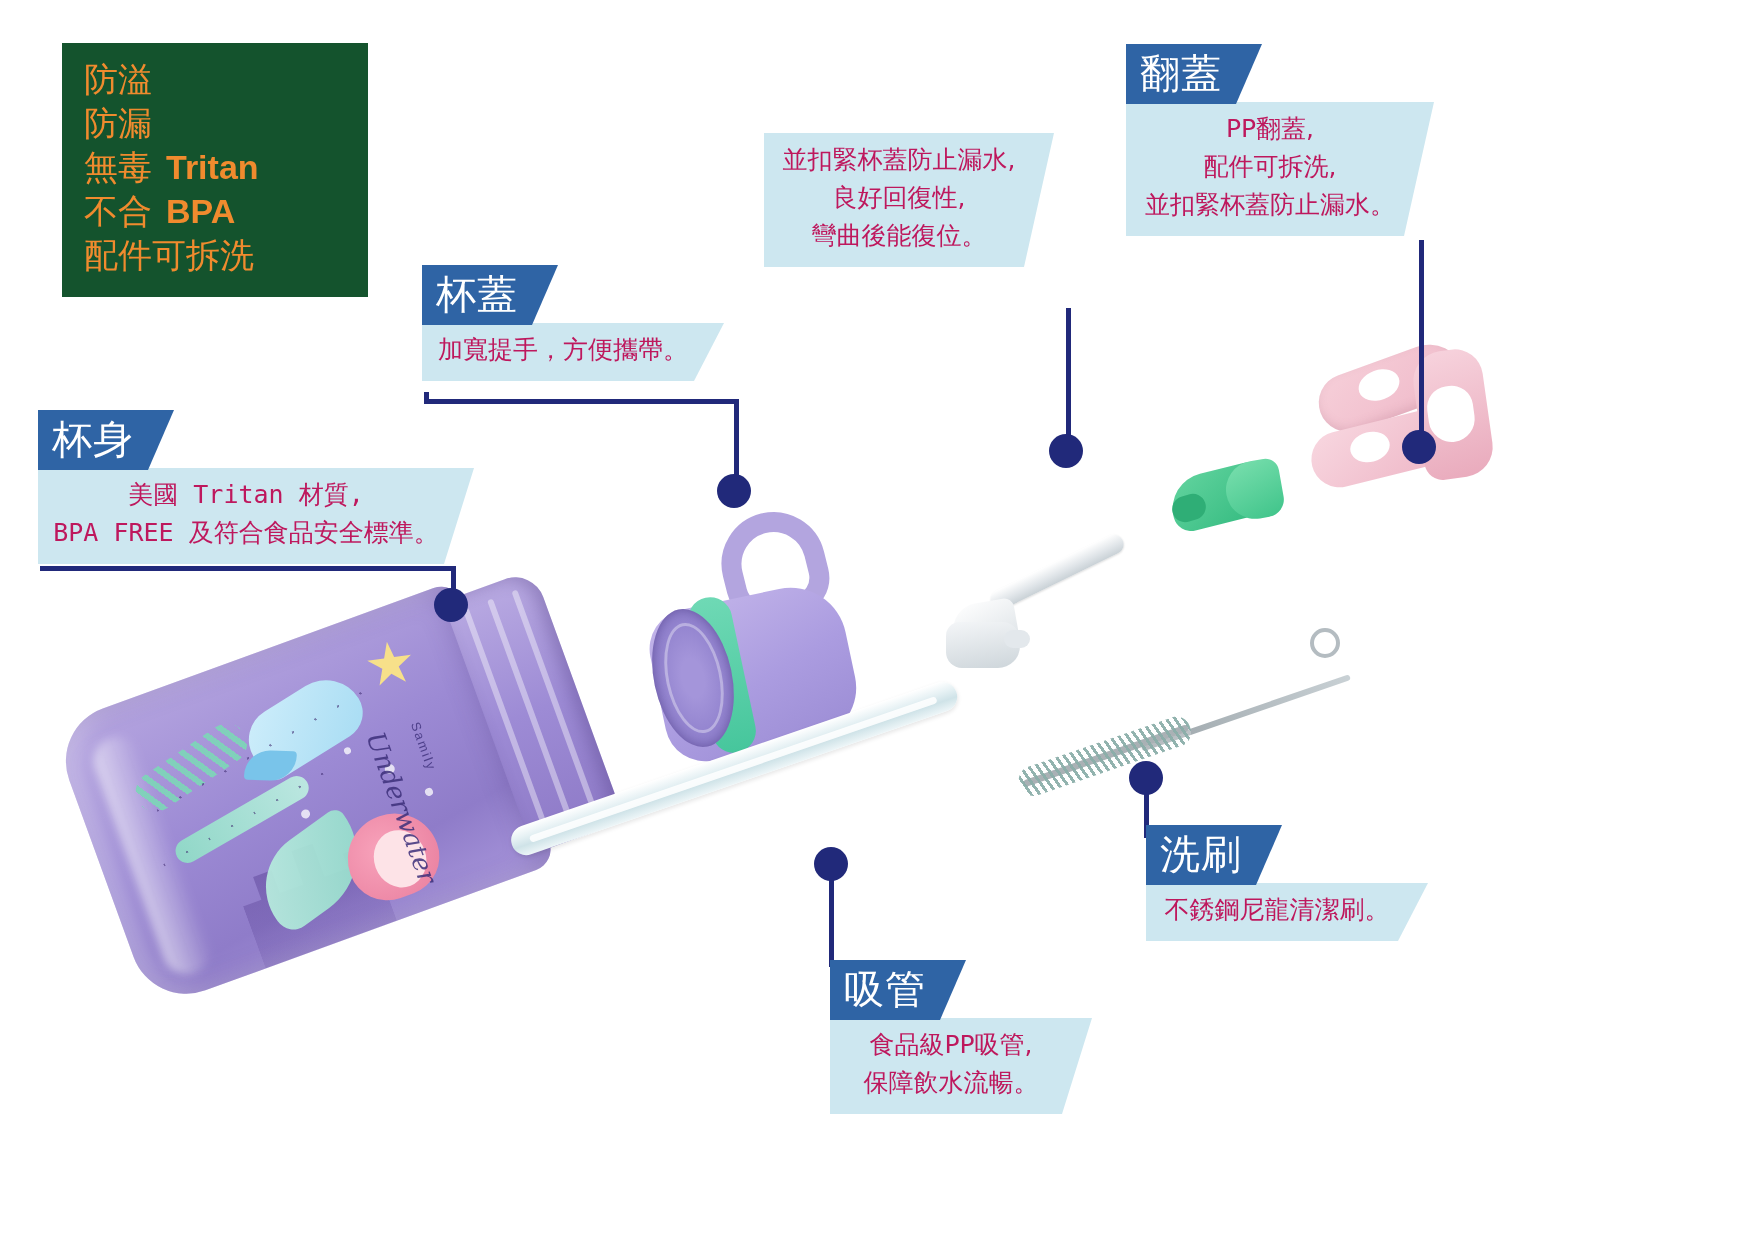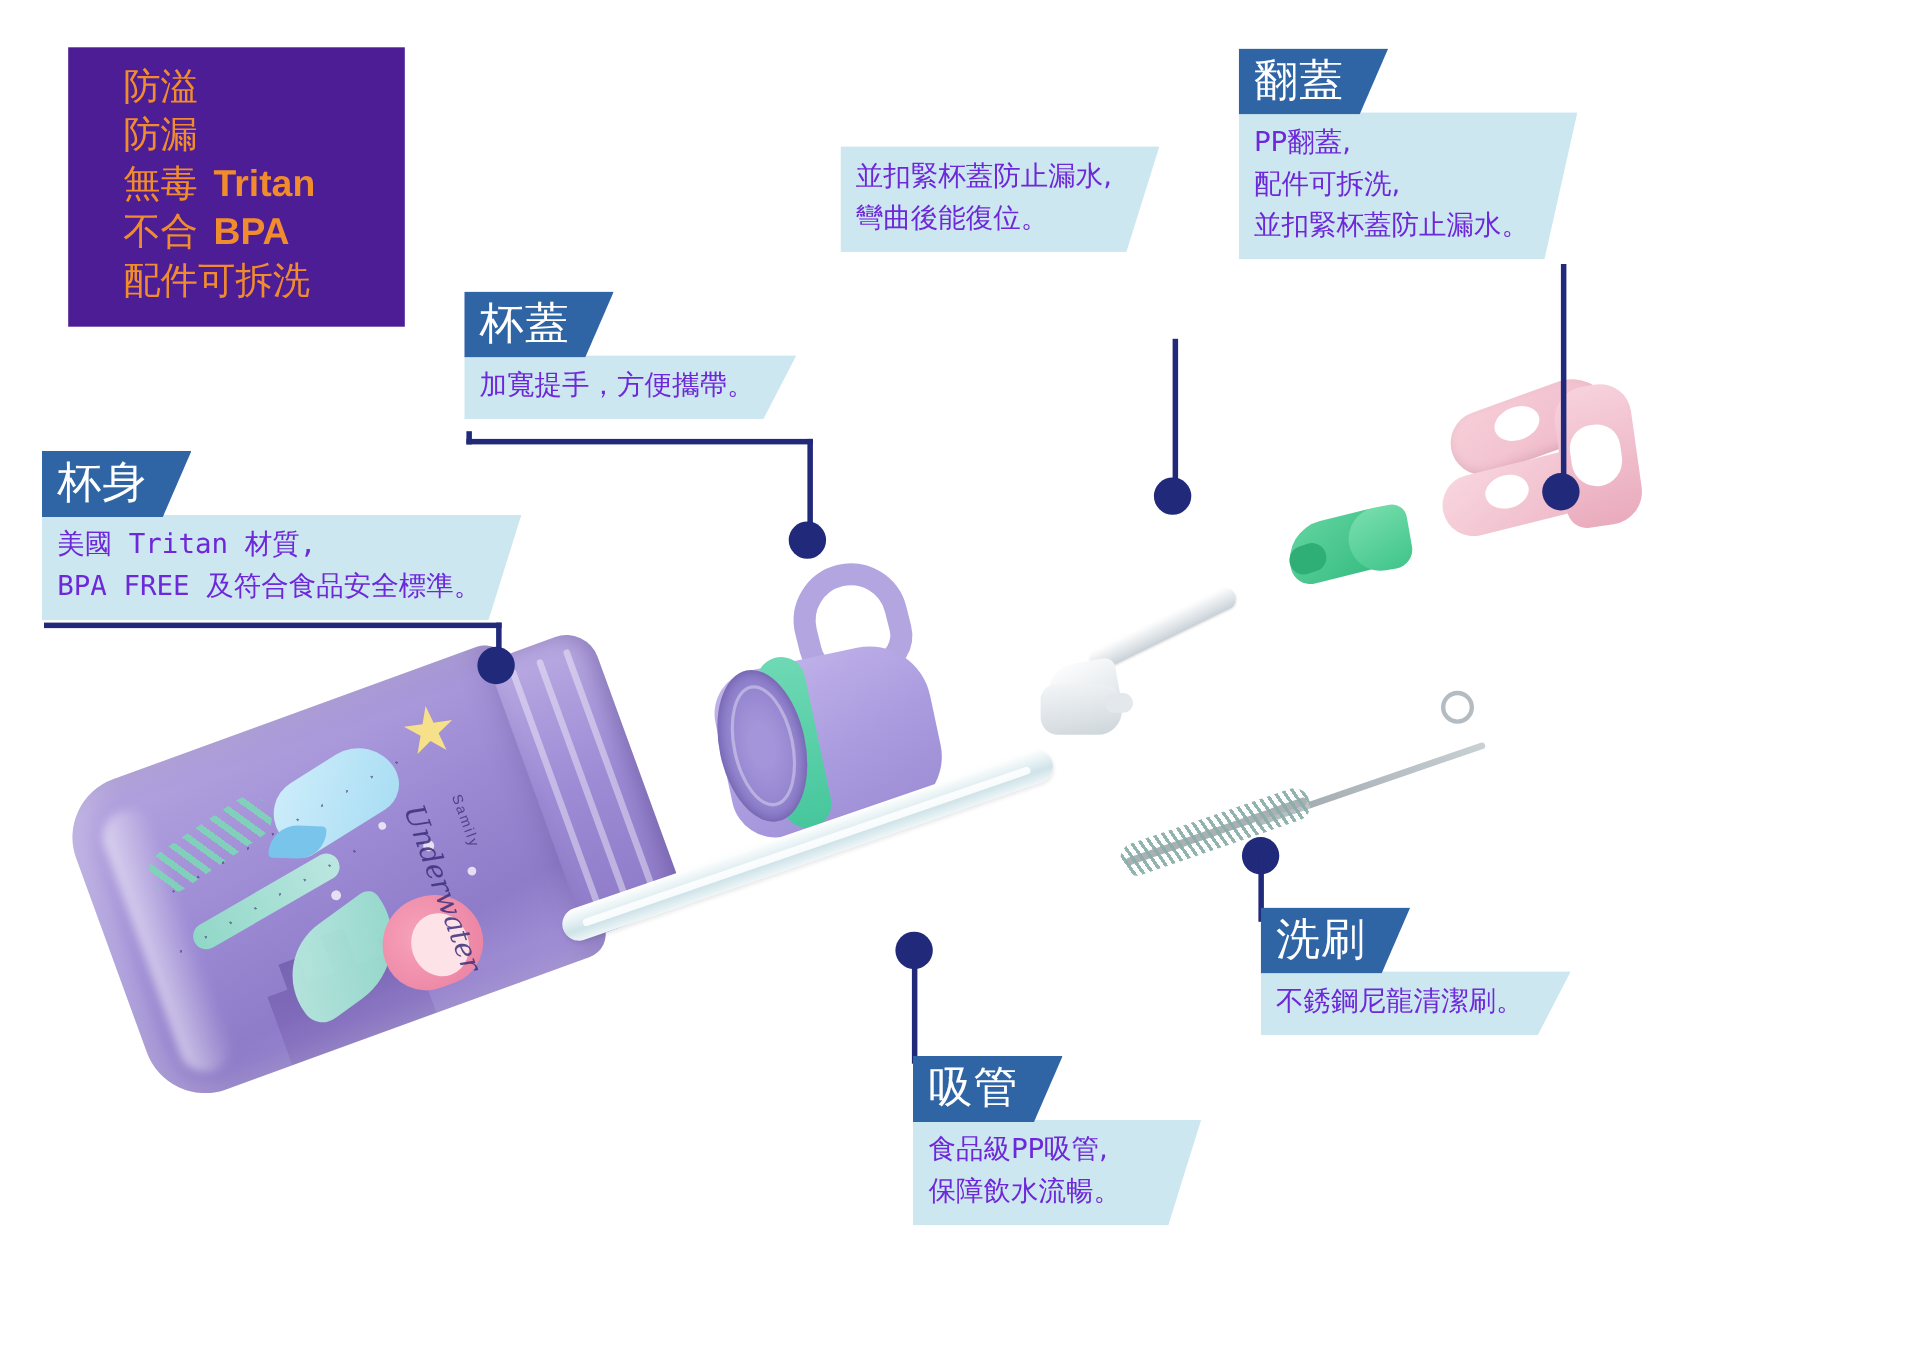--- a/index.html
+++ b/index.html
@@ -8,22 +8,21 @@
     width: 1748px; height: 1240px;
     position: relative; overflow: hidden;
     font-family: "Liberation Sans", "DejaVu Sans", sans-serif;
   }
   #stage { position: absolute; inset: 0; }
 
   
   .feature-box {
     position: absolute; left: 62px; top: 43px;
     width: 306px; height: 254px;
-    background: #4c1d95;
-    padding-left: 28px;
+    background: #14532d;
   }
   .feature-list { padding: 14px 0 0 22px; }
   .feature-line {
     color: #F08B2E;
     font-size: 34px; line-height: 44px;
     font-weight: 400; white-space: nowrap;
     font-family: "DejaVu Sans", sans-serif;
   }
   .feature-line b { font-weight: 700; font-family: "Liberation Sans", sans-serif; margin-left: 14px; }
 
@@ -36,26 +35,26 @@
     font-size: 40px; line-height: 1;
     padding: 9px 40px 11px 14px;
     font-family: "DejaVu Sans", sans-serif;
     letter-spacing: 1px;
     -webkit-clip-path: polygon(0 0, 100% 0, calc(100% - 26px) 100%, 0 100%);
     clip-path: polygon(0 0, 100% 0, calc(100% - 26px) 100%, 0 100%);
     position: relative; z-index: 2;
   }
   .panel {
     background: #CDE7F0;
-    color: #6d28d9;
+    color: #be185d;
     padding: 8px 34px 12px 14px;
     font-size: 25px; line-height: 38px;
     font-family: "DejaVu Sans", sans-serif;
     margin-top: -2px;
-    position: relative; z-index: 1;
+    position: relative; z-index: 1; text-align: center;
   }
   .panel.slant-br {
     -webkit-clip-path: polygon(0 0, 100% 0, calc(100% - 30px) 100%, 0 100%);
     clip-path: polygon(0 0, 100% 0, calc(100% - 30px) 100%, 0 100%);
   }
   .panel .ln { white-space: nowrap; display: block; }
   .panel.mono .ln { font-family: "DejaVu Sans Mono", monospace; font-size: 25px; }
 
   
   .lead { position: absolute; background: #21297A; }
@@ -439,20 +438,21 @@
   <div class="callout" style="left:422px; top:265px; width:302px;">
     <div class="tab">杯蓋</div>
     <div class="panel slant-br">
       <span class="ln">加寬提手，方便攜帶。</span>
     </div>
   </div>
 
   <div class="callout" style="left:764px; top:135px; width:290px;">
     <div class="panel slant-br">
       <span class="ln">並扣緊杯蓋防止漏水,</span>
+      <span class="ln">良好回復性,</span>
       <span class="ln">彎曲後能復位。</span>
     </div>
   </div>
 
   <div class="callout" style="left:1126px; top:44px; width:308px;">
     <div class="tab">翻蓋</div>
     <div class="panel slant-br">
       <span class="ln">PP翻蓋,</span>
       <span class="ln">配件可拆洗,</span>
       <span class="ln">並扣緊杯蓋防止漏水。</span>

